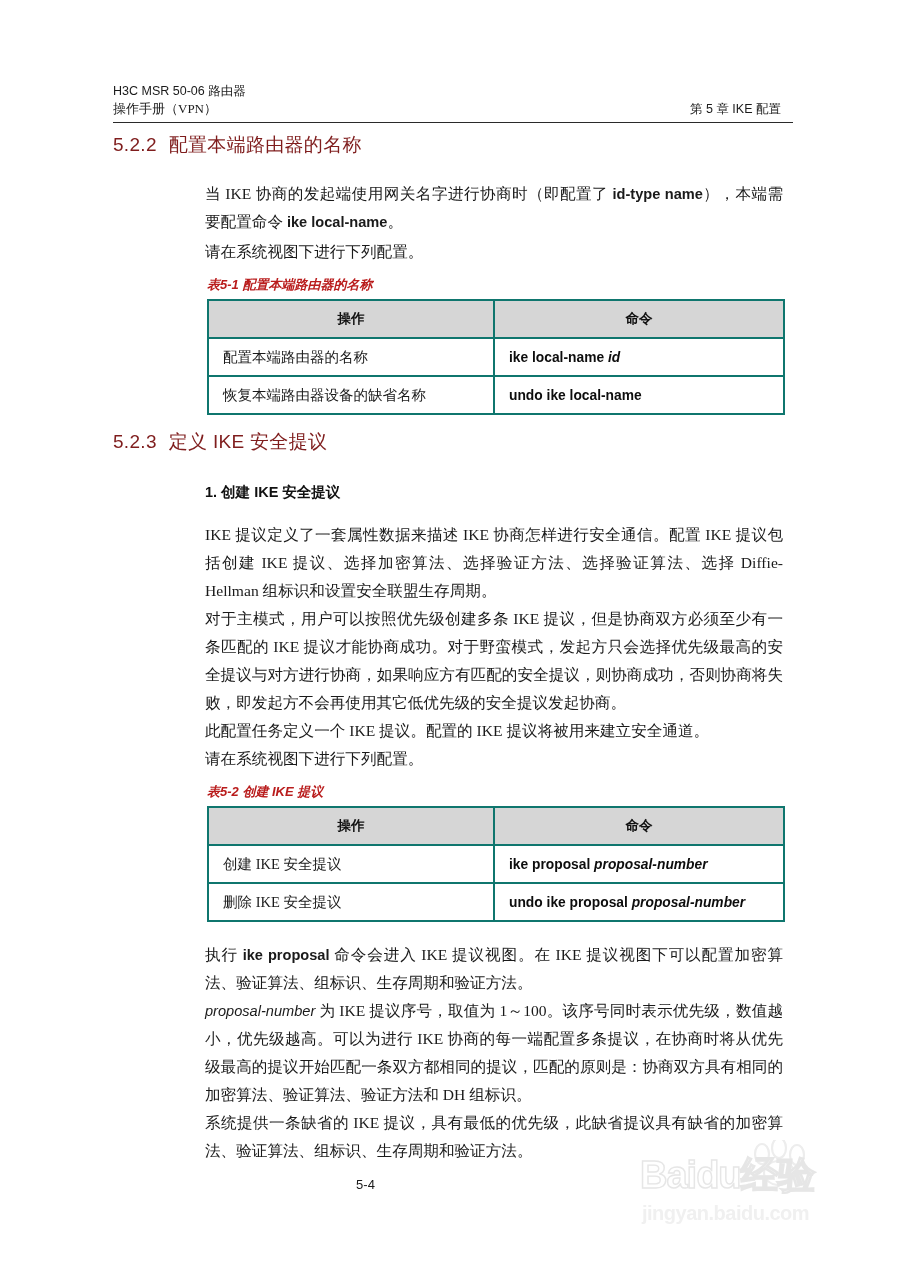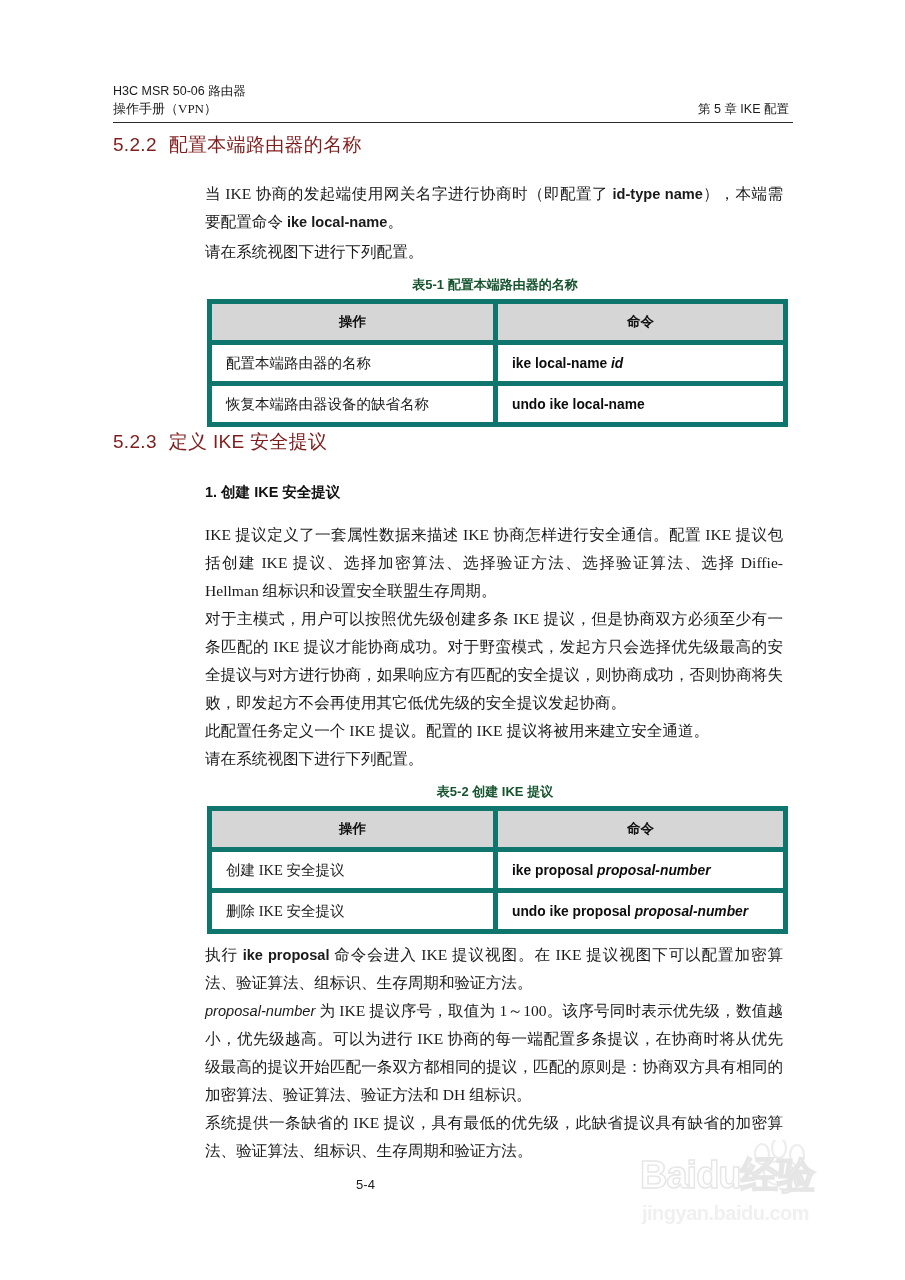--- a/index.html
+++ b/index.html
@@ -35,21 +35,21 @@
     line-height: 18px;
     color: #1a1a1a;
     white-space: nowrap;
   }
   .header-left .hl-line2 {
     font-family: "Liberation Serif", "DejaVu Serif", serif;
     font-size: 13px;
   }
   .header-right {
     position: absolute;
-    right: 4px;
+    right: 12px;
     top: 18px;
     font-family: "Liberation Sans", "DejaVu Sans", sans-serif;
     font-size: 12.5px;
     line-height: 18px;
     white-space: nowrap;
   }
   .header-rule {
     position: absolute;
     left: 113px;
     top: 122px;
@@ -99,36 +99,36 @@
   .para .mono-i {
     font-family: "Liberation Sans", "DejaVu Sans", sans-serif;
     font-style: italic;
     font-size: 14.6px;
   }
 
   
   .tbl-caption {
     position: absolute;
     width: 576px;
-    text-align: center;
     font-family: "Liberation Sans", "DejaVu Sans", sans-serif;
     font-size: 13px;
     font-weight: bold;
-    color: #14532d;
+    color: #b91c1c;
+    font-style: italic;
   }
   table.cmd-table {
     position: absolute;
     border-collapse: collapse;
     width: 576px;
     table-layout: fixed;
     background: #ffffff;
   }
   table.cmd-table th,
   table.cmd-table td {
-    border: 5px solid #0f766e;
+    border: 2px solid #0f766e;
     padding: 0 14px;
     height: 36px;
     vertical-align: middle;
   }
   table.cmd-table th {
     background: #d6d6d6;
     text-align: center;
     font-family: "Liberation Sans", "DejaVu Sans", sans-serif;
     font-size: 13.5px;
     font-weight: bold;

